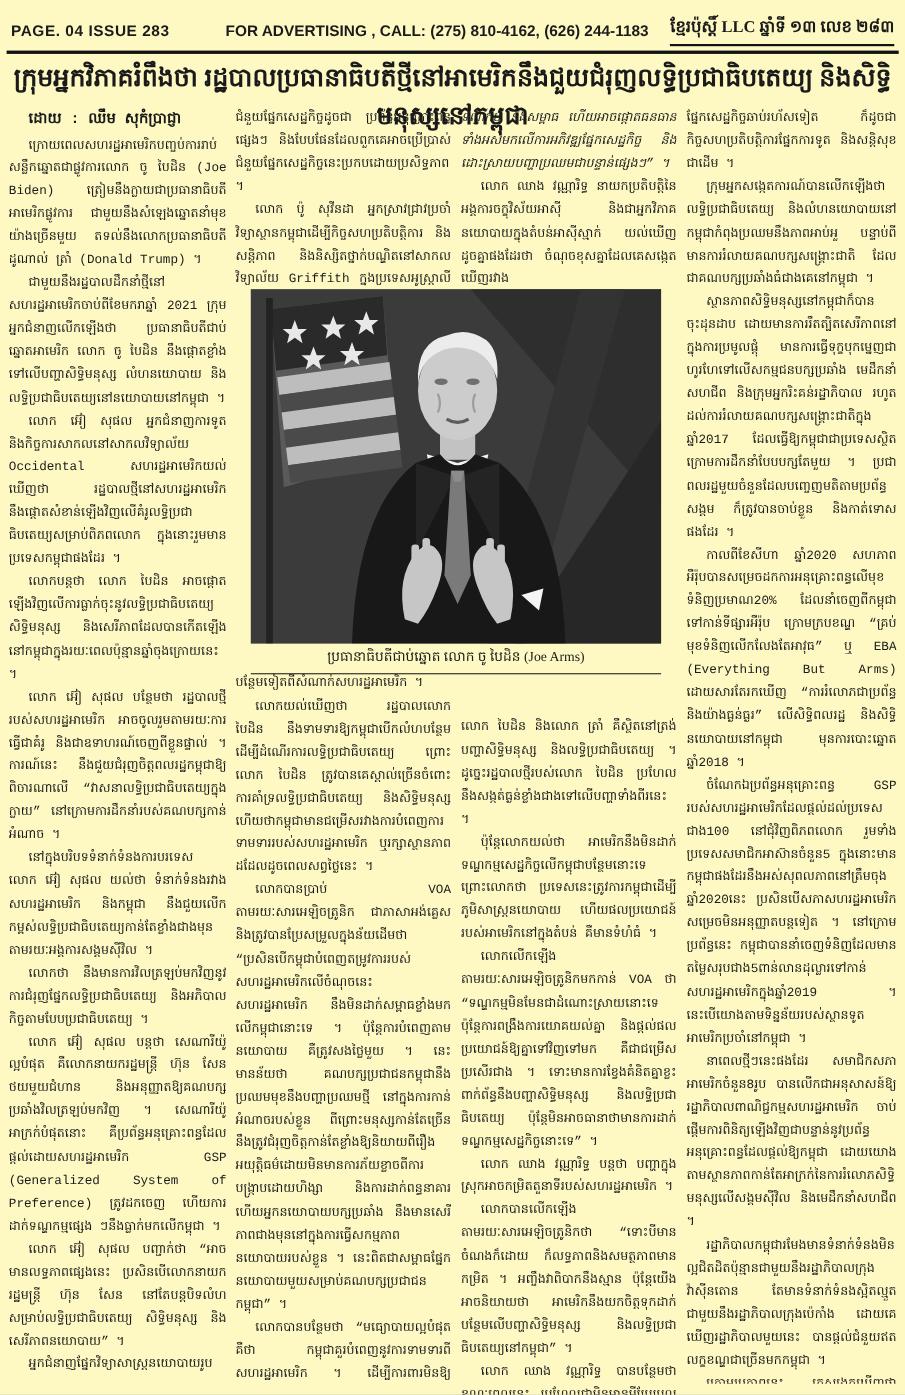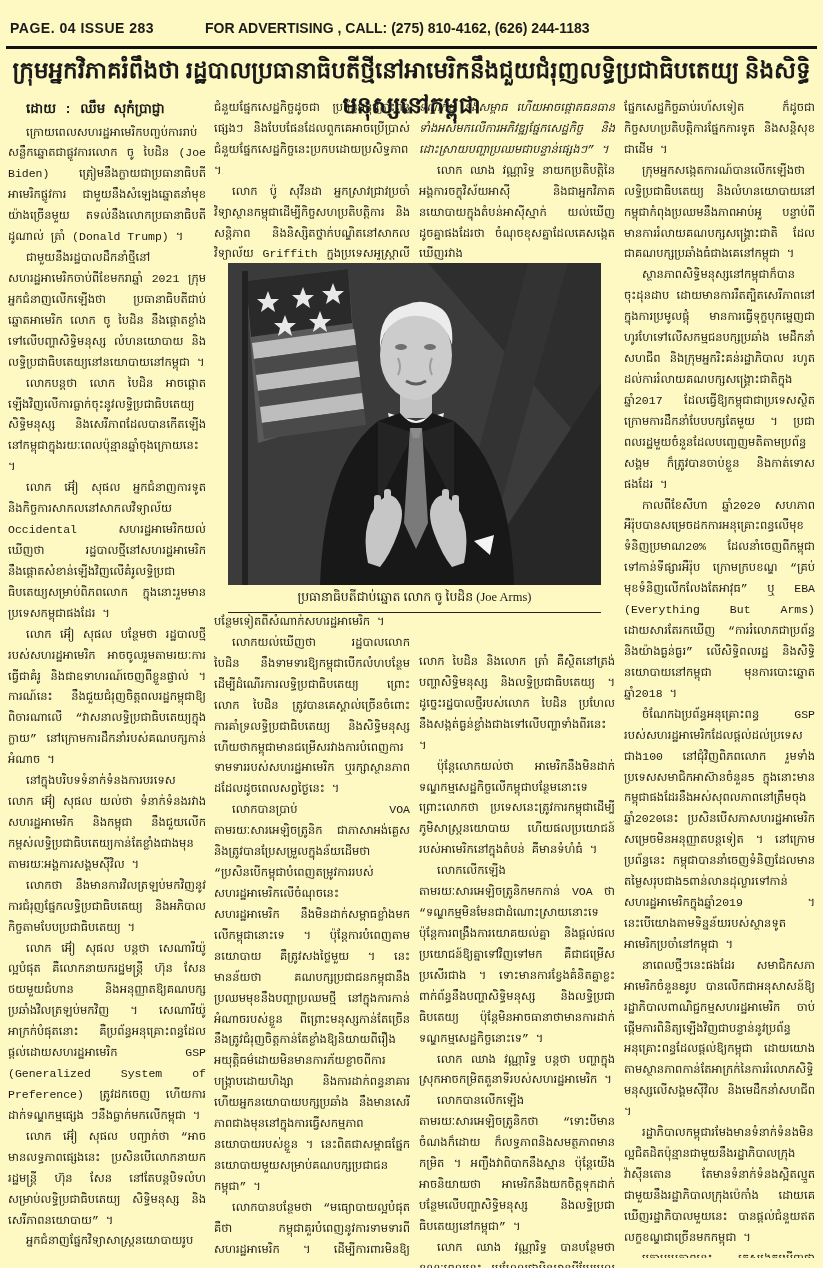--- a/index.html
+++ b/index.html
@@ -49,30 +49,31 @@
     border-bottom:1px solid #222;
   }
 </style>
 </head>
 <body>
 
 <div class="page">
 
   <div class="hdr-left">PAGE. 04  ISSUE 283</div>
   <div class="hdr-center">FOR ADVERTISING ,  CALL: (275) 810-4162, (626) 244-1183</div>
+  <div class="hdr-right">ខ្មែរប៉ុស្តិ៍ LLC ឆ្នាំទី ១៣  លេខ ២៨៣</div>
   <div class="hdr-rule"></div>
 
   <div class="headline">ក្រុមអ្នកវិភាគរំពឹងថា រដ្ឋបាលប្រធានាធិបតីថ្មីនៅអាមេរិកនឹងជួយជំរុញលទ្ធិប្រជាធិបតេយ្យ និងសិទ្ធិមនុស្សនៅកម្ពុជា</div>
 
   <div class="col" id="col1">
     <p class="byline">ដោយ : ឈឹម សុកំប្រាជ្ញា</p>
     <p>ក្រោយពេលសហរដ្ឋអាមេរិកបញ្ចប់ការរាប់សន្លឹកឆ្នោតជាផ្លូវការលោក ចូ បៃដិន (Joe Biden) ត្រៀមនឹងក្លាយជាប្រធានាធិបតីអាមេរិកផ្លូវការ ជាមួយនឹងសំឡេងឆ្នោតនាំមុខយ៉ាងច្រើនមួយ តទល់នឹងលោកប្រធានាធិបតី ដូណាល់ ត្រាំ (Donald Trump) ។</p>
     <p>ជាមួយនឹងរដ្ឋបាលដឹកនាំថ្មីនៅសហរដ្ឋអាមេរិកចាប់ពីខែមករាឆ្នាំ 2021 ក្រុមអ្នកជំនាញលើកឡើងថា ប្រធានាធិបតីជាប់ឆ្នោតអាមេរិក លោក ចូ បៃដិន នឹងផ្តោតខ្លាំងទៅលើបញ្ហាសិទ្ធិមនុស្ស លំហនយោបាយ និងលទ្ធិប្រជាធិបតេយ្យនៅនយោបាយនៅកម្ពុជា ។</p>
+    <p>លោក អ៊ៀ សុផល អ្នកជំនាញការទូត និងកិច្ចការសាកលនៅសាកលវិទ្យាល័យ Occidental សហរដ្ឋអាមេរិកយល់ឃើញថា រដ្ឋបាលថ្មីនៅសហរដ្ឋអាមេរិក នឹងផ្តោតសំខាន់ឡើងវិញលើគំរូលទ្ធិប្រជាធិបតេយ្យសម្រាប់ពិភពលោក ក្នុងនោះរួមមានប្រទេសកម្ពុជាផងដែរ ។</p>
     <p>លោកបន្តថា លោក បៃដិន អាចផ្តោតឡើងវិញលើការធ្លាក់ចុះនូវលទ្ធិប្រជាធិបតេយ្យ សិទ្ធិមនុស្ស និងសេរីភាពដែលបានកើតឡើងនៅកម្ពុជាក្នុងរយៈពេលប៉ុន្មានឆ្នាំចុងក្រោយនេះ ។</p>
-    <p>លោក អ៊ៀ សុផល អ្នកជំនាញការទូត និងកិច្ចការសាកលនៅសាកលវិទ្យាល័យ Occidental សហរដ្ឋអាមេរិកយល់ឃើញថា រដ្ឋបាលថ្មីនៅសហរដ្ឋអាមេរិក នឹងផ្តោតសំខាន់ឡើងវិញលើគំរូលទ្ធិប្រជាធិបតេយ្យសម្រាប់ពិភពលោក ក្នុងនោះរួមមានប្រទេសកម្ពុជាផងដែរ ។</p>
     <p>លោក អ៊ៀ សុផល បន្ថែមថា រដ្ឋបាលថ្មីរបស់សហរដ្ឋអាមេរិក អាចចូលរួមតាមរយៈការធ្វើជាគំរូ និងជាឧទាហរណ៍ចេញពីខ្លួនផ្ទាល់ ។ ការណ៍នេះ នឹងជួយជំរុញចិត្តពលរដ្ឋកម្ពុជាឱ្យពិចារណាលើ “វាសនាលទ្ធិប្រជាធិបតេយ្យក្នុងក្លាយ” នៅក្រោមការដឹកនាំរបស់គណបក្សកាន់អំណាច ។</p>
     <p>នៅក្នុងបរិបទទំនាក់ទំនងការបរទេស លោក អ៊ៀ សុផល យល់ថា ទំនាក់ទំនងរវាងសហរដ្ឋអាមេរិក និងកម្ពុជា នឹងជួយលើកកម្ពស់លទ្ធិប្រជាធិបតេយ្យកាន់តែខ្លាំងជាងមុន តាមរយៈអង្គការសង្គមស៊ីវិល ។</p>
     <p>លោកថា នឹងមានការវិលត្រឡប់មកវិញនូវការជំរុញផ្នែកលទ្ធិប្រជាធិបតេយ្យ និងអភិបាលកិច្ចតាមបែបប្រជាធិបតេយ្យ ។</p>
     <p>លោក អ៊ៀ សុផល បន្តថា សេណារីយ៉ូល្អបំផុត គឺលោកនាយករដ្ឋមន្ត្រី ហ៊ុន សែន ថយមួយជំហាន និងអនុញ្ញាតឱ្យគណបក្សប្រឆាំងវិលត្រឡប់មកវិញ ។ សេណារីយ៉ូអាក្រក់បំផុតនោះ គឺប្រព័ន្ធអនុគ្រោះពន្ធដែលផ្តល់ដោយសហរដ្ឋអាមេរិក GSP (Generalized System of Preference) ត្រូវដកចេញ ហើយការដាក់ទណ្ឌកម្មផ្សេង ៗនឹងធ្លាក់មកលើកម្ពុជា ។</p>
     <p>លោក អ៊ៀ សុផល បញ្ជាក់ថា “អាចមានលទ្ធភាពផ្សេងនេះ ប្រសិនបើលោកនាយករដ្ឋមន្ត្រី ហ៊ុន សែន នៅតែបន្តបិទលំហសម្រាប់លទ្ធិប្រជាធិបតេយ្យ សិទ្ធិមនុស្ស និងសេរីភាពនយោបាយ” ។</p>
     <p>អ្នកជំនាញផ្នែកវិទ្យាសាស្ត្រនយោបាយរូបនេះ បានលើកឡើងនៅក្នុងបរិបទធំទូលាយជាងនេះថា សហរដ្ឋអាមេរិក នឹងមិនប្រថុយចំណាយថវិកាលុយរាប់សិបពាន់លានដុល្លារក្នុងទម្រង់ជាជំនួយបរទេសនោះទេ ។ ផ្ទុយទៅវិញសហរដ្ឋអាមេរិកនឹងពិនិត្យមើលទៅលើមូលដ្ឋាន</p>
   </div>
 
   <div class="col" id="col2t">
     <p class="cont">ជំនួយផ្នែកសេដ្ឋកិច្ចដូចជា ប្រព័ន្ធអនុគ្រោះពន្ធផ្សេងៗ និងបែបផែនដែលពួកគេអាចប្រើប្រាស់ជំនួយផ្នែកសេដ្ឋកិច្ចនេះប្រកបដោយប្រសិទ្ធភាព ។</p>

